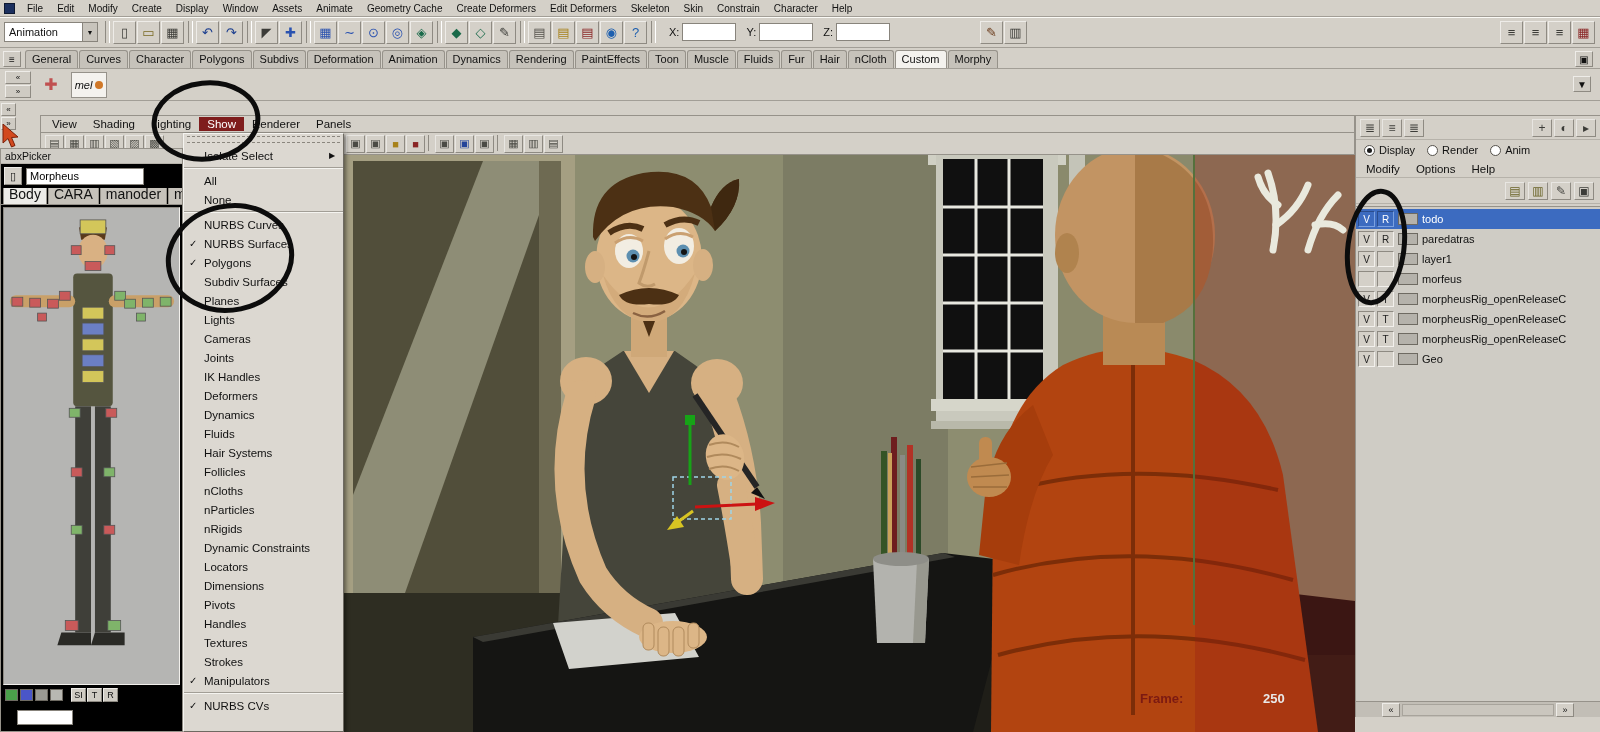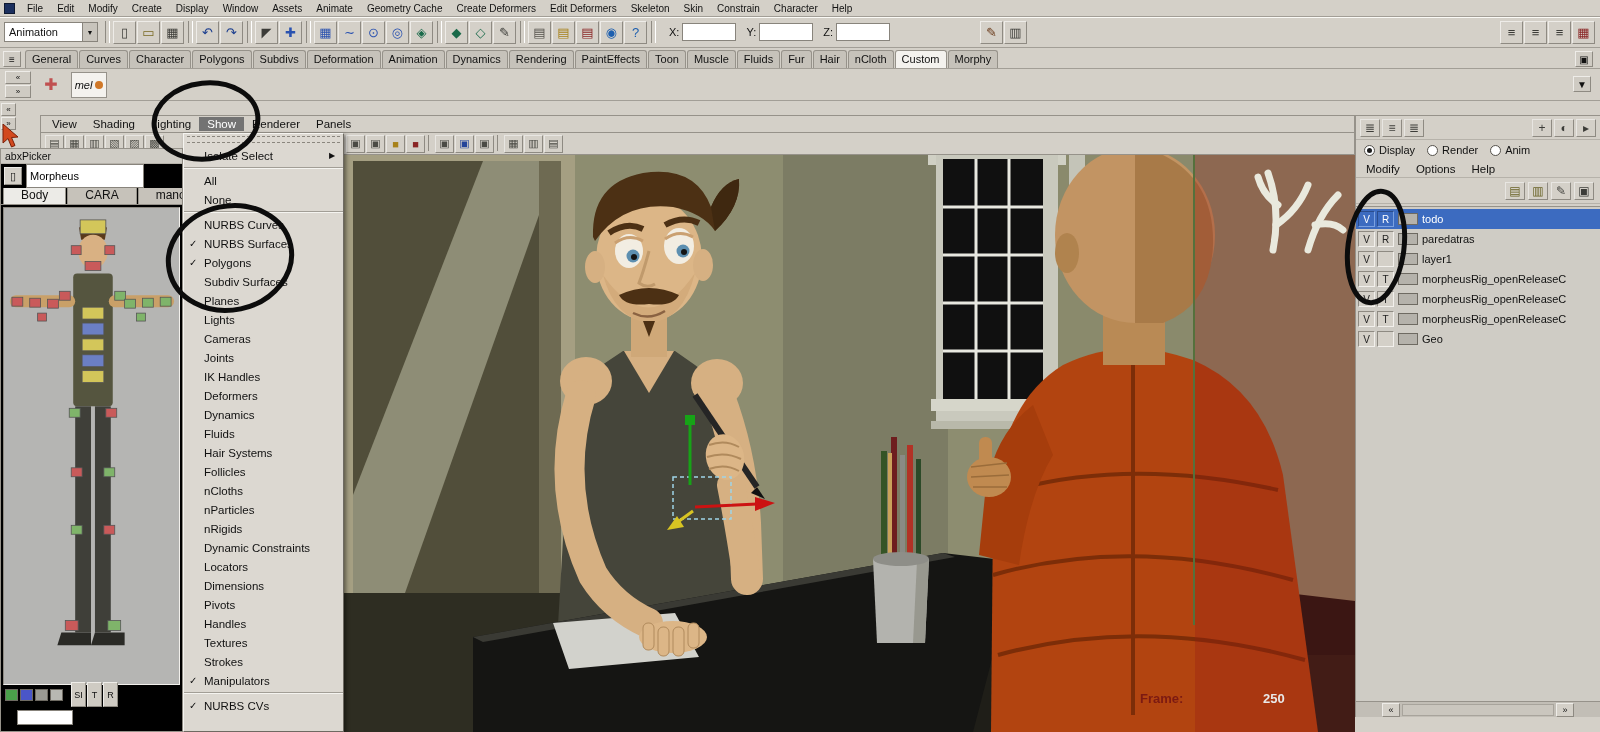--- a/index.html
+++ b/index.html
@@ -44,21 +44,21 @@
 
 
 .collapse-btns{position:absolute;left:1px;top:103px;display:flex;flex-direction:column;gap:1px;z-index:2}
 .cbtn{width:15px;height:13px;font-size:8px;display:inline-flex;align-items:center;justify-content:center;border:1px solid;border-color:#eeece8 #8e8a82 #8e8a82 #eeece8;background:#cfcbc3}
 .cursor-arrow{position:absolute;left:2px;top:124px;z-index:8}
 
 
 .vp{position:absolute;left:40px;top:115px;width:1315px;height:617px;background:#6e6e5a;z-index:1}
 .vp-menubar{position:absolute;left:0;top:0;width:100%;height:18px;background:#d4d0c8;border:1px solid #96928a;display:flex;align-items:center;padding-left:3px}
 .vp-menu-item{padding:1px 8px;font-size:11.5px}
-.vp-menu-item.hl{background:#737373;color:#fff}
+.vp-menu-item.hl{background:#7f1d1d;color:#fff}
 .vp-iconbar{position:absolute;left:0;top:18px;width:100%;height:22px;background:#d4d0c8;border:1px solid #96928a;border-top:none;display:flex;align-items:center}
 .vp-icons-a{display:flex;margin-left:4px;gap:1px}
 .vp-icons-b{display:flex;position:absolute;left:305px;gap:1px}
 .vp-icon{width:19px;height:18px;display:inline-flex;align-items:center;justify-content:center;font-size:11px;border:1px solid;border-color:#e8e6e2 #8e8a82 #8e8a82 #e8e6e2;background:#d4d0c8}
 .vp-icon.sep{width:4px;height:16px;border:none;border-left:1px solid #8e8a82;margin:0 2px;background:transparent}
 .scene{position:absolute;left:343px;top:155px;z-index:2;display:block}
 
 
 .rpanel{position:absolute;left:1355px;top:115px;width:245px;height:602px;background:#d4d0c8;border-left:1px solid #96928a;border-top:1px solid #96928a;z-index:3}
 .rp-toprow{height:24px;display:flex;align-items:center;padding:0 4px;border-bottom:1px solid #b6b2aa}
@@ -80,30 +80,30 @@
 .lname{font-size:11px;white-space:nowrap;overflow:hidden}
 .rp-hscroll{position:absolute;left:0;bottom:0;width:100%;height:16px;background:#c2beb6;display:flex;align-items:center;border-top:1px solid #96928a;padding:0 26px}
 .hs-btn{width:18px;height:14px;font-size:9px;display:inline-flex;align-items:center;justify-content:center;border:1px solid;border-color:#eeece8 #8e8a82 #8e8a82 #eeece8;background:#d4d0c8}
 .hs-track{flex:1;height:12px;background:#cac6be;border:1px solid #a8a49c;margin:0 2px}
 
 
 .picker{position:absolute;left:0;top:148px;width:183px;height:584px;background:#000000;border:1px solid #96928a;box-shadow:1px 1px 0 #6e6a62;z-index:5}
 .picker-title{height:15px;display:flex;align-items:center;padding-left:4px;font-size:10.5px;border-bottom:1px solid #b6b2aa;background:#cfccc5}
 .picker-toolbar{height:24px;display:flex;align-items:center;gap:4px;padding:0 3px}
 .picker-ico{width:18px;height:18px;display:inline-flex;align-items:center;justify-content:center;font-size:11px;border:1px solid;border-color:#eeece8 #8e8a82 #8e8a82 #eeece8;background:#d4d0c8}
-.picker-input{width:118px;height:17px;border:1px solid #88847c;background:#fff;font:inherit;font-size:11px;padding:11px 3px}
+.picker-input{width:118px;height:17px;border:1px solid #88847c;background:#fff;font:inherit;font-size:11px;padding:4px 3px}
 .picker-tabs{height:17px;display:flex;align-items:flex-end;padding-left:2px;border-bottom:1px solid #96928a;overflow:hidden}
-.picker-tab{padding:1px 17px 2px;font-size:12px;border:1px solid #96928a;border-bottom:none;border-radius:2px 2px 0 0;background:#c6c2ba;margin-right:1px;white-space:nowrap}
+.picker-tab{padding:1px 5px 2px;font-size:14px;border:1px solid #96928a;border-bottom:none;border-radius:2px 2px 0 0;background:#c6c2ba;margin-right:1px;white-space:nowrap}
 .picker-tab.active{background:#ecebe7}
 .picker-canvas{position:absolute;left:2px;top:58px;right:2px;bottom:46px;background:#b5b5b3;border:1px solid;border-color:#8e8a82 #f2f0ec #f2f0ec #8e8a82;overflow:hidden}
 .picker-footer{position:absolute;left:2px;bottom:28px;right:2px;height:17px;display:flex;align-items:center;padding:0 2px}
 .pswatches{display:flex;gap:2px}
 .pbtns{display:flex;gap:1px;margin-left:8px}
 .pswatch{width:13px;height:12px;border:1px solid #6e6a62}
-.pbtn{min-width:15px;height:25px;padding:0 2px;font-size:9px;display:inline-flex;align-items:center;justify-content:center;border:1px solid;border-color:#eeece8 #8e8a82 #8e8a82 #eeece8;background:#cfcbc3}
+.pbtn{min-width:15px;height:14px;padding:0 2px;font-size:9px;display:inline-flex;align-items:center;justify-content:center;border:1px solid;border-color:#eeece8 #8e8a82 #8e8a82 #eeece8;background:#cfcbc3}
 .picker-bottomstrip{position:absolute;left:2px;bottom:2px;right:2px;height:24px;display:flex;align-items:center;padding-left:14px}
 .picker-minibox{width:56px;height:15px;background:#fff;border:1px solid #88847c}
 
 
 .showmenu{position:absolute;left:183px;top:133px;width:161px;height:599px;background:#dcd8d1;border:1px solid;border-color:#f5f4f0 #6e6a62 #6e6a62 #f5f4f0;box-shadow:2px 2px 4px rgba(0,0,0,.45);z-index:6;overflow:hidden}
 .tearoff{height:7px;margin:2px 3px 3px;border-top:1px dashed #8a867e;border-bottom:1px dashed #8a867e}
 .menu-item{height:19px;display:flex;align-items:center;padding:0 4px 0 5px;font-size:11.5px}
 .menu-item.sep-after{border-bottom:1px solid #a29e96;box-shadow:0 1px 0 #f5f4f0;margin-bottom:3px;padding-bottom:2px;height:22px}
 .mi-check{width:15px;font-size:10px}
 .mi-label{flex:1;white-space:nowrap}
@@ -490,20 +490,26 @@
         </div>
 
         <div class="layer-row">
           <span class="lbox">V</span>
           <span class="lbox"></span>
           <span class="swatch"></span>
           <span class="lname">layer1</span>
         </div>
 
 
+        <div class="layer-row">
+          <span class="lbox"></span>
+          <span class="lbox"></span>
+          <span class="swatch"></span>
+          <span class="lname">morfeus</span>
+        </div>
 
         <div class="layer-row">
           <span class="lbox">V</span>
           <span class="lbox">T</span>
           <span class="swatch"></span>
           <span class="lname">morpheusRig_openReleaseC</span>
         </div>
 
         <div class="layer-row">
           <span class="lbox">V</span>

